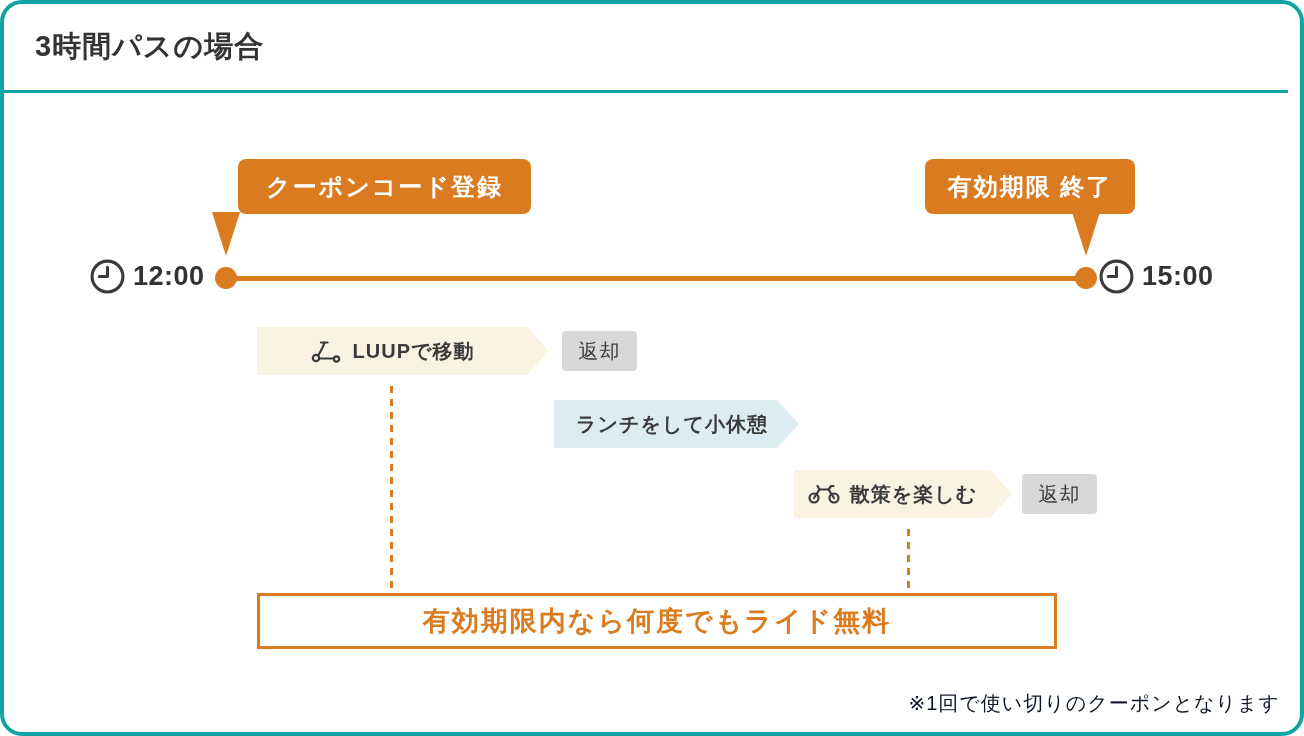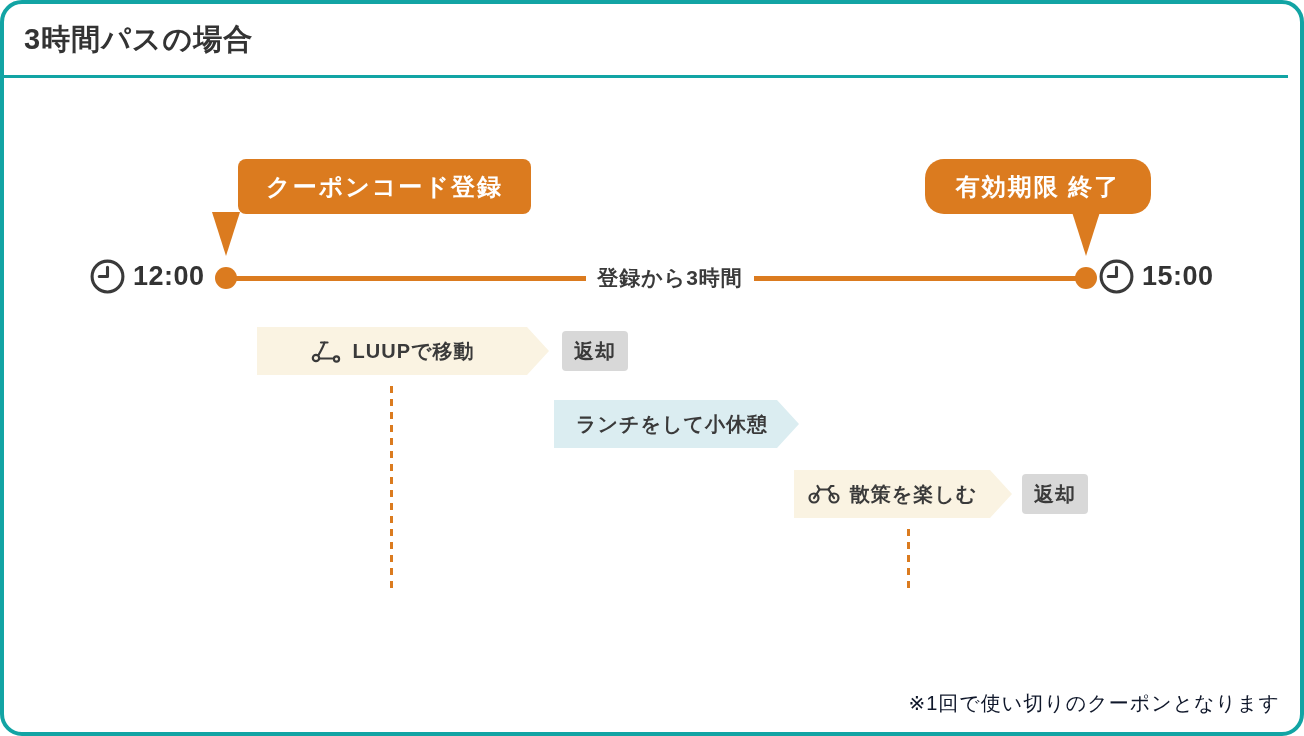--- a/index.html
+++ b/index.html
@@ -17,24 +17,24 @@
   }
   :root{
     --teal:#12A4A4;
     --orange:#DB7B1F;
     --cream:#FAF3E2;
     --lblue:#DBEDF1;
     --gray:#D8D8D8;
     --ink:#3A3A3A;
   }
   .header{
-    position:absolute;top:0;left:0;right:12px;height:74px;
+    position:absolute;top:0;left:0;right:12px;height:89px;
     border-bottom:3px solid var(--teal);
     display:flex;align-items:center;
-    padding-left:20px;box-sizing:border-box;
+    padding-left:31px;box-sizing:border-box;
   }
   .title{
     font-size:29px;font-weight:bold;color:#333333;letter-spacing:1px;
   }
   
   .bubble{
     position:absolute;height:55px;background:var(--orange);
     border-radius:8px;display:flex;align-items:center;justify-content:center;
     color:#ffffff;font-size:24px;font-weight:bold;letter-spacing:2px;
     box-sizing:border-box;
@@ -68,23 +68,23 @@
   .bar{
     position:absolute;height:48px;
     display:flex;align-items:center;justify-content:center;gap:9px;
     font-size:20px;font-weight:bold;color:var(--ink);letter-spacing:1px;
     box-sizing:border-box;padding-right:22px;
     clip-path:polygon(0 0, calc(100% - 22px) 0, 100% 50%, calc(100% - 22px) 100%, 0 100%);
   }
   .bar.cream{background:var(--cream);}
   .bar.lblue{background:var(--lblue);padding-left:13px;}
   .badge{
-    position:absolute;width:66px;height:40px;background:var(--gray);
+    position:absolute;width:75px;height:40px;background:var(--gray);
     border-radius:4px;display:flex;align-items:center;justify-content:center;
-    font-size:20px;font-weight:bold;color:var(--ink);letter-spacing:1px;
+    font-size:20px;font-weight:normal;color:var(--ink);letter-spacing:1px;
   }
   
   .dotline{
     position:absolute;width:3px;
     background:repeating-linear-gradient(to bottom,var(--orange) 0 7px,transparent 7px 13px);
   }
   
   .highlight{
     position:absolute;left:253px;top:589px;width:800px;height:56px;
     border:3px solid var(--orange);background:#ffffff;
@@ -106,39 +106,38 @@
 
   <div class="header">
     <div class="title">3時間パスの場合</div>
   </div>
 
   <div class="bubble" style="left:197px;top:155px;width:293px;">
     <span>クーポンコード登録</span>
   </div>
   <div class="bubble-tail" style="left:208px;top:208px;"></div>
 
-  <div class="bubble" style="left:884px;top:155px;width:226px;border-radius:19px;">
+  <div class="bubble" style="left:884px;top:155px;width:210px;">
     <span>有効期限 終了</span>
   </div>
   <div class="bubble-tail" style="left:1068px;top:208px;"></div>
 
   <div class="time-group" style="left:85px;">
     <span class="icon">
       <svg width="37" height="37" viewBox="0 0 36 36" fill="none">
         <circle cx="18" cy="18" r="15" stroke="#3A3A3A" stroke-width="3"></circle>
         <path d="M18 9 L18 18 L10 18" stroke="#3A3A3A" stroke-width="3" stroke-linecap="round" stroke-linejoin="round"></path>
       </svg>
     </span>
     <span class="time-text">12:00</span>
   </div>
 
   <div class="tl-line"></div>
   <div class="tl-dot" style="left:211px;"></div>
   <div class="tl-dot" style="left:1071px;"></div>
-  <div class="tl-mid-label">登録から3時間</div>
 
   <div class="time-group" style="left:1094px;">
     <span class="icon">
       <svg width="37" height="37" viewBox="0 0 36 36" fill="none">
         <circle cx="18" cy="18" r="15" stroke="#3A3A3A" stroke-width="3"></circle>
         <path d="M18 9 L18 18 L10 18" stroke="#3A3A3A" stroke-width="3" stroke-linecap="round" stroke-linejoin="round"></path>
       </svg>
     </span>
     <span class="time-text">15:00</span>
   </div>
@@ -175,16 +174,19 @@
     </span>
     <span>散策を楽しむ</span>
   </div>
   <div class="badge" style="left:1018px;top:470px;">
     <span>返却</span>
   </div>
 
   <div class="dotline" style="left:386px;top:382px;height:206px;"></div>
   <div class="dotline" style="left:903px;top:525px;height:63px;"></div>
 
+  <div class="highlight">
+    <span>有効期限内なら何度でもライド無料</span>
+  </div>
 
   <div class="footnote">※1回で使い切りのクーポンとなります</div>
 
 </div>
 
 </body></html>

